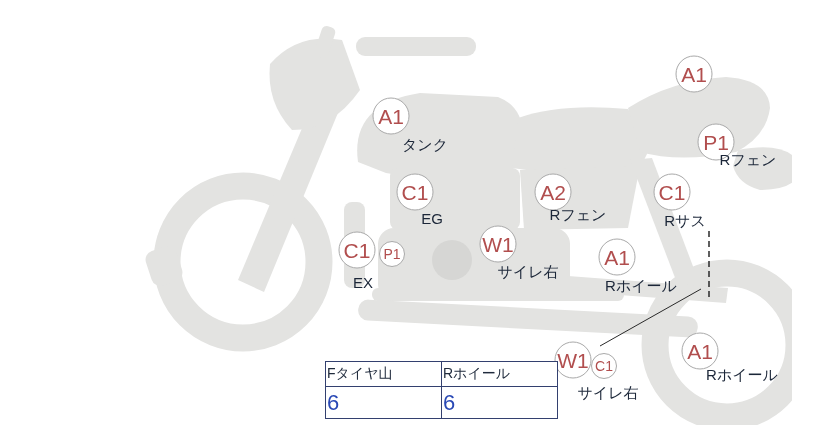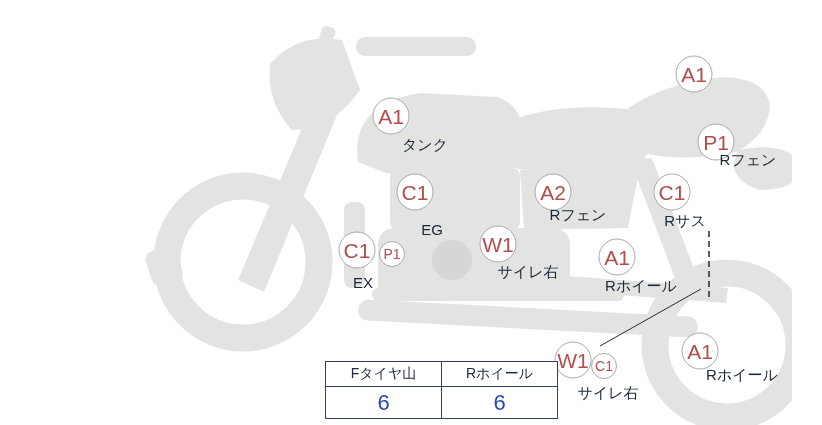--- a/index.html
+++ b/index.html
@@ -40,21 +40,21 @@
   .tire-table{
     position:absolute;
     left:325px;top:361px;
     border-collapse:collapse;
     background:#ffffff;
     z-index:4;
   }
   .tire-table th,.tire-table td{
     border:1.5px solid #33406f;
     width:116px;
-    text-align:center;
+    text-align:left;
     box-sizing:border-box;
     margin-top:30px;
   }
   .tire-table th{
     height:25px;
     font-size:14px;
     font-weight:normal;
     color:#202b3d;
   }
   .tire-table td{
@@ -119,21 +119,21 @@
 
   <span class="anno-circle" style="left:694px;top:74px">A1</span>
 
   <span class="anno-circle" style="left:716px;top:142px">P1</span>
   <span class="anno-label" style="left:748px;top:151px">Rフェン</span>
 
   <span class="anno-circle" style="left:391px;top:116px">A1</span>
   <span class="anno-label" style="left:425px;top:136px">タンク</span>
 
   <span class="anno-circle" style="left:415px;top:192px">C1</span>
-  <span class="anno-label" style="left:432px;top:221px">EG</span>
+  <span class="anno-label" style="left:432px;top:210px">EG</span>
 
   <span class="anno-circle" style="left:553px;top:192px">A2</span>
   <span class="anno-label" style="left:578px;top:206px">Rフェン</span>
 
   <span class="anno-circle" style="left:672px;top:192px">C1</span>
   <span class="anno-label" style="left:685px;top:212px">Rサス</span>
 
   <span class="anno-circle" style="left:357px;top:250px">C1</span>
   <span class="anno-circle small" style="left:392px;top:254px">P1</span>
   <span class="anno-label" style="left:363px;top:274px">EX</span>

